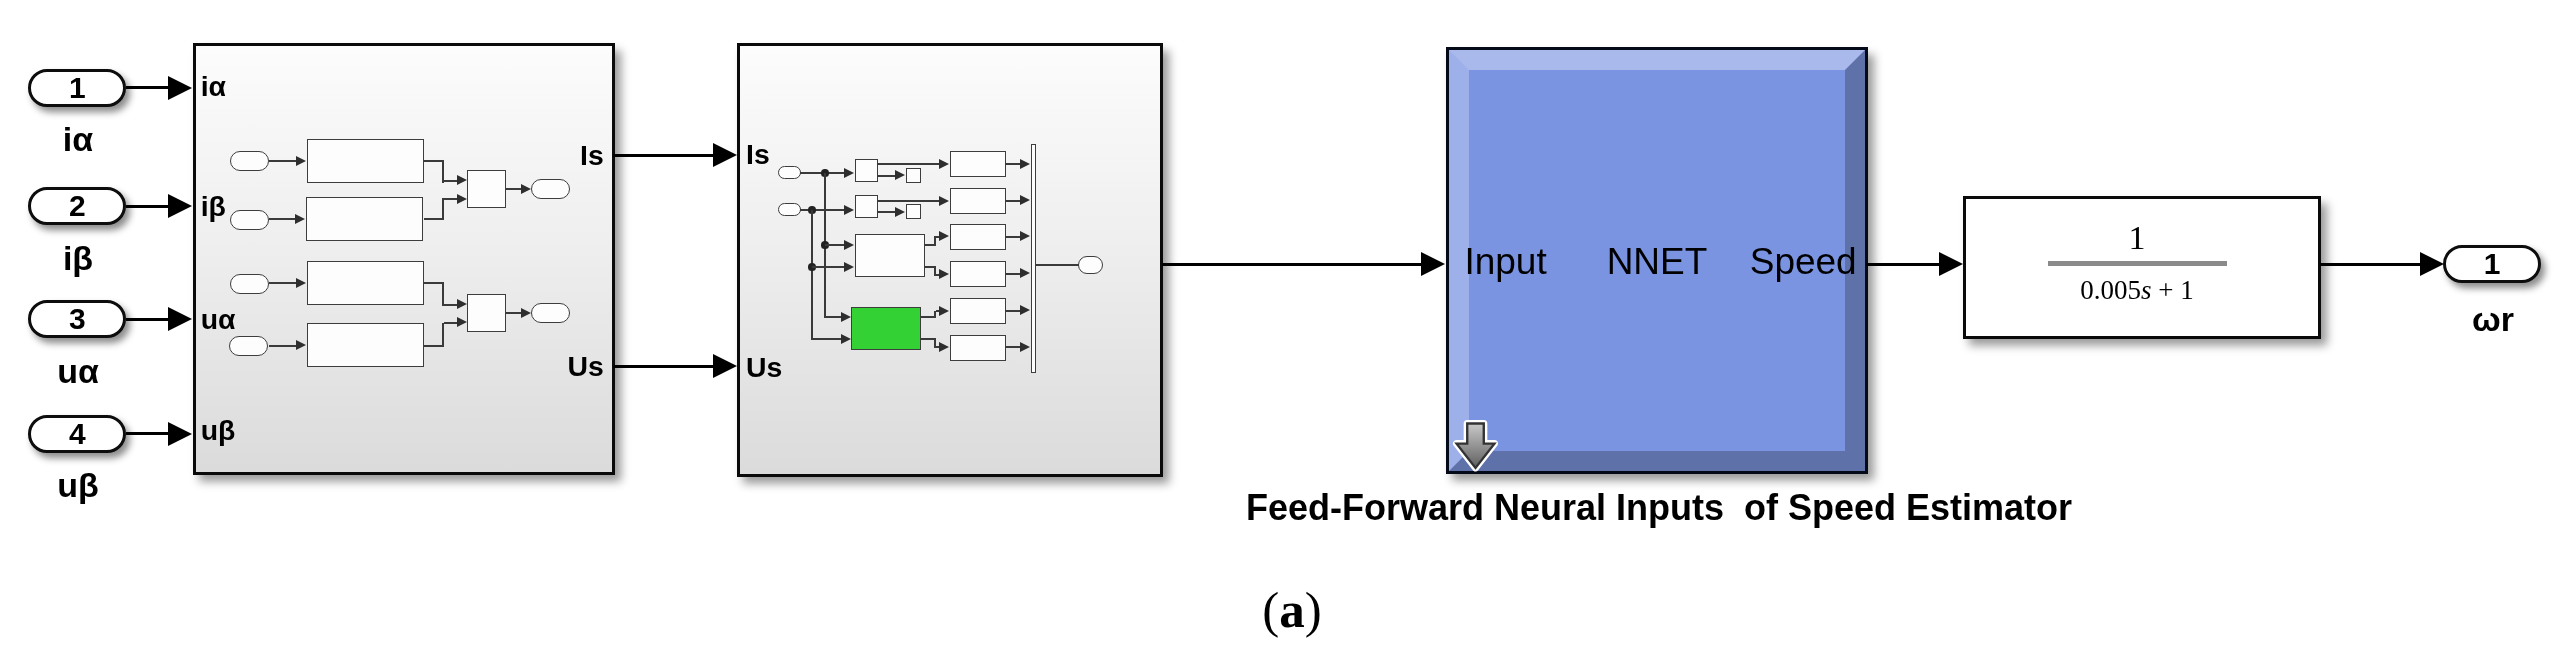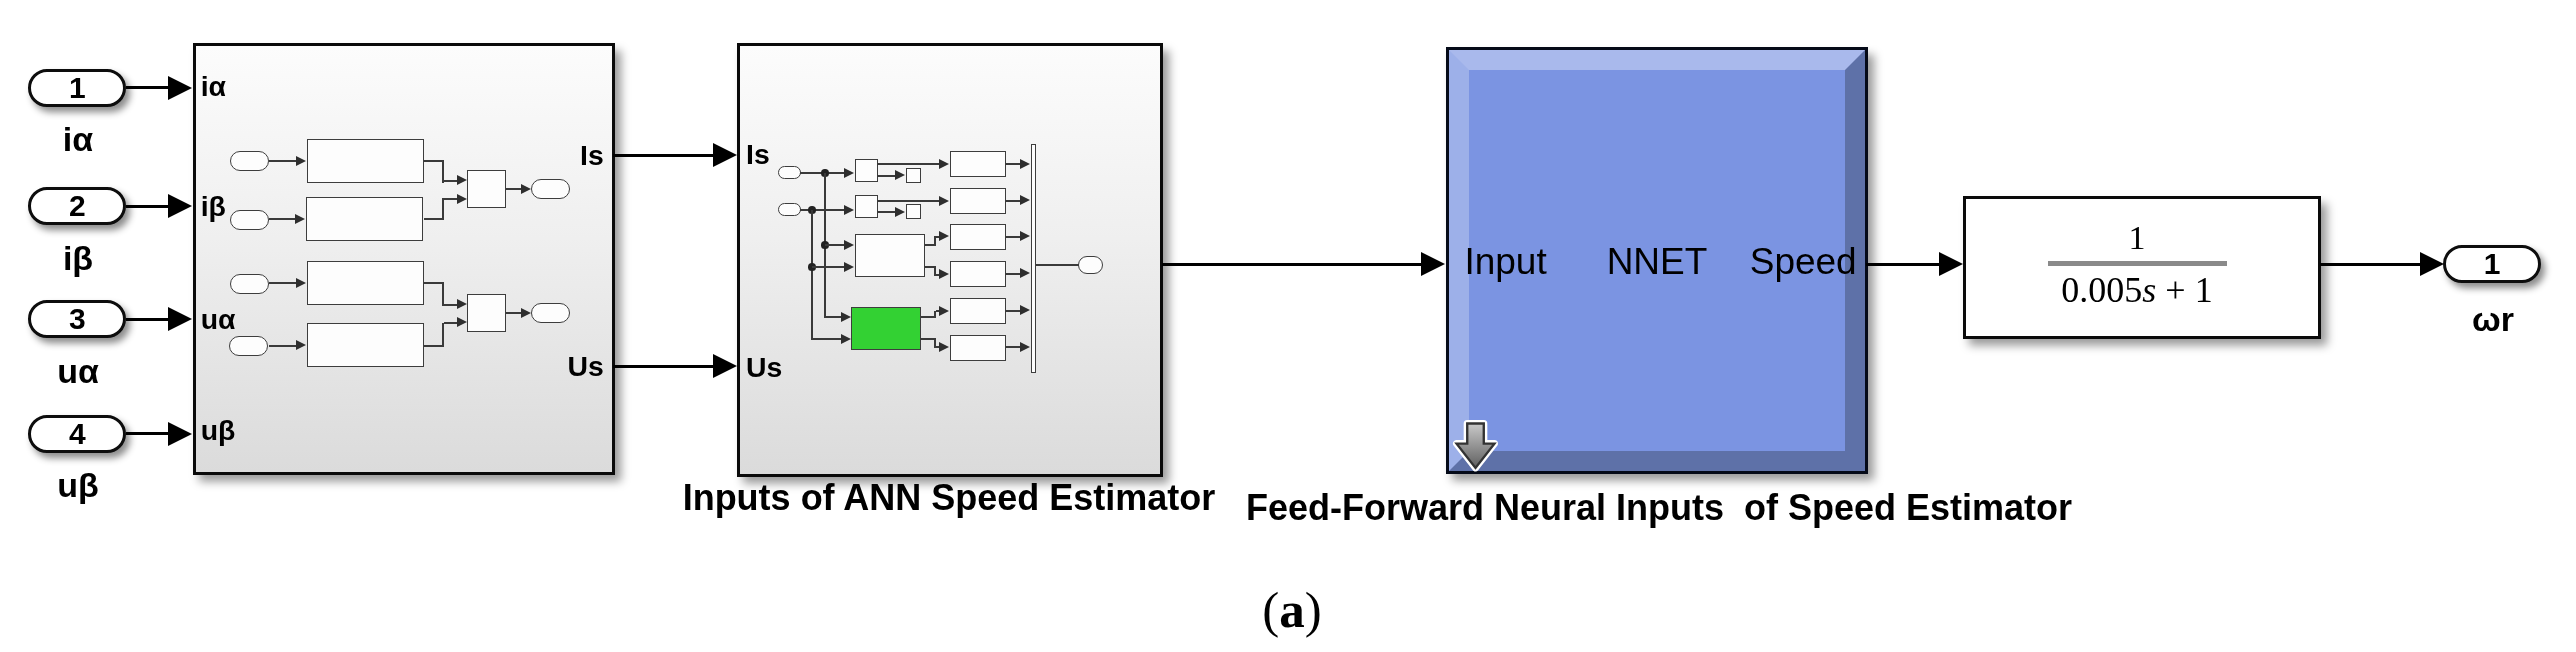--- a/index.html
+++ b/index.html
@@ -211,21 +211,20 @@
     <div class="w3" style="left:265px;top:227px;width:16px;height:1.8px;"></div>
       <div class="ahs" style="left:280px;top:222px;"></div>
     <div class="w3" style="left:265px;top:264px;width:16px;height:1.8px;"></div>
       <div class="ahs" style="left:280px;top:259px;"></div>
     <div class="w3" style="left:265px;top:300px;width:16px;height:1.8px;"></div>
       <div class="ahs" style="left:280px;top:296px;"></div>
 
     <div class="w3" style="left:296px;top:218px;width:43px;height:1.8px;"></div>
 
   </div>
-  <div class="cap" style="left:949px;top:498px;">Inputs of ANN Speed Estimator</div>
 
   <div class="w5" style="left:1162px;top:263px;width:261px;"></div>
     <div class="ah" style="left:1421px;top:252px;"></div>
 
   <div class="nnet" style="left:1446px;top:47px;width:422px;height:427px;">
     <div class="nnet-bevel" style="background: rgb(123, 148, 226); border-color: rgb(169, 185, 236) rgb(94, 113, 168) rgb(94, 113, 168) rgb(157, 176, 233);"></div>
     <div class="nnet-label" style="left:15.4px;top:212px;">Input</div>
     <div class="nnet-label" style="left:50%;top:212px;transform:translate(-50%,-50%);">NNET</div>
     <div class="nnet-label" style="right:8.3px;top:212px;">Speed</div>
     <svg style="position:absolute;left:2.4px;top:370px;z-index:4;" width="49" height="52" viewBox="0 0 82 88">
@@ -240,21 +239,21 @@
     </svg>
   </div>
   <div class="cap" style="left:1659px;top:508px;">Feed-Forward Neural Inputs  of Speed Estimator</div>
 
   <div class="w5" style="left:1866px;top:263px;width:74px;"></div>
     <div class="ah" style="left:1939px;top:252px;"></div>
 
   <div class="tf" style="left:1963px;top:196px;width:358px;height:143px;">
     <div style="position:absolute;left:171px;top:39px;transform:translate(-50%,-50%);font-size:34px;">1</div>
     <div style="position: absolute; left: 82px; top: 62px; width: 179px; height: 5.3px; background: rgb(138, 138, 138);"></div>
-    <div style="position:absolute;left:171px;top:91px;transform:translate(-50%,-50%);font-size:36px;white-space:pre;"><span>0.005</span><span style="font-style:italic;">s</span><span> + 1</span></div>
+    <div style="position:absolute;left:171px;top:91px;transform:translate(-50%,-50%);font-size:27px;white-space:pre;"><span>0.005</span><span style="font-style:italic;">s</span><span> + 1</span></div>
   </div>
 
   <div class="w5" style="left:2320px;top:263px;width:101px;"></div>
     <div class="ah" style="left:2420px;top:252px;"></div>
 
   <div class="port" style="left:2443px;top:245px;">
       <span>1</span>
     </div>
   <div class="plabel" style="left:2493px;top:319px;">ωr</div>
 

